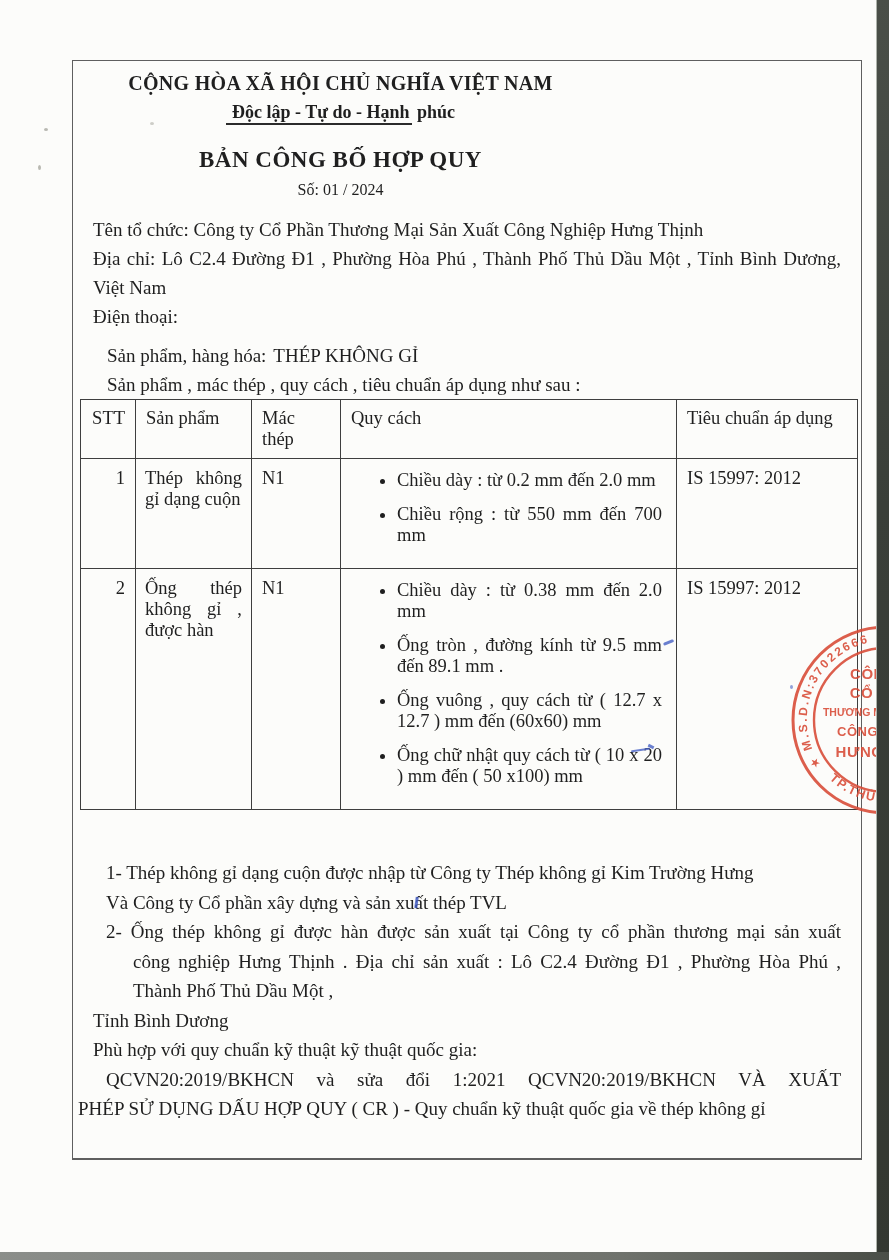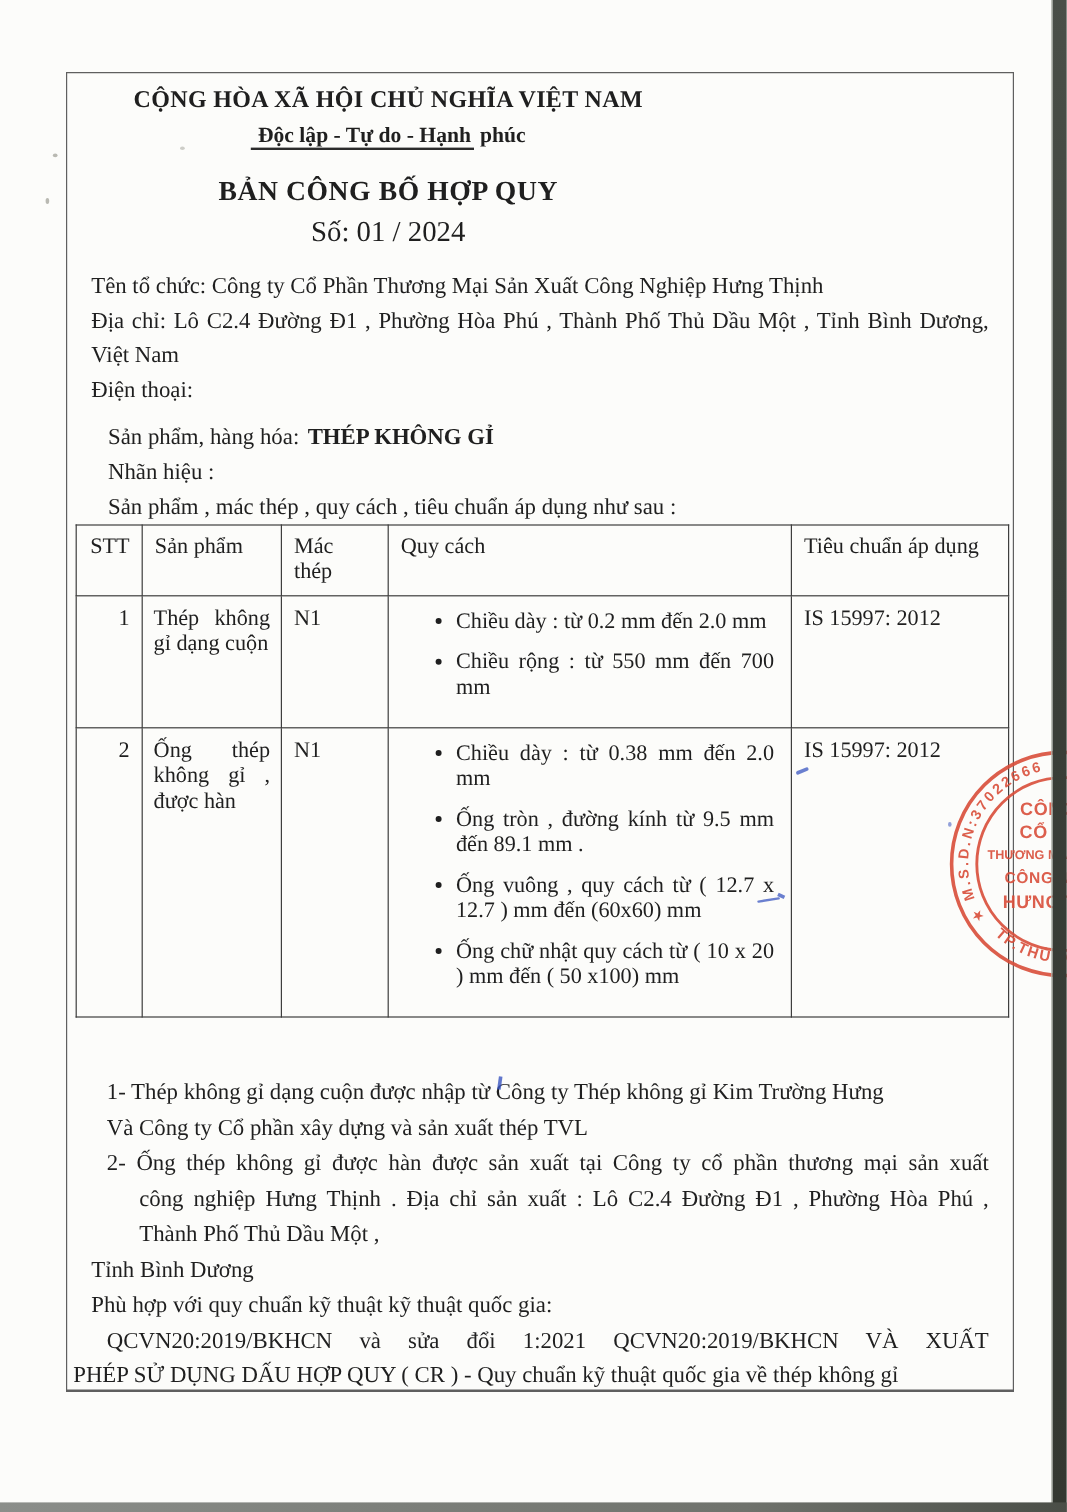--- a/index.html
+++ b/index.html
@@ -4,37 +4,37 @@
 <style>
   * { margin:0; padding:0; box-sizing:border-box; }
   html,body { width:889px; height:1260px; overflow:hidden; }
   body {
     position:relative;
     background:#fcfcfa;
     font-family:"Liberation Serif","DejaVu Serif",serif;
     color:#1f1f1f;
   }
   .border-box {
-    position:absolute; left:55px; top:60px; width:790px; height:1100px;
+    position:absolute; left:72px; top:60px; width:790px; height:1100px;
     border:1.5px solid #5f5f5f; border-bottom-width:2px;
   }
   
   .header-wrap { width:535px; margin-top:11px; text-align:center; }
   .nh-line1 { font-size:20px; font-weight:bold; letter-spacing:.3px; }
   .nh-motto { font-size:18px; font-weight:bold; margin-top:7px;text-align:center; }
   .nh-motto .u { border-bottom:2px solid #2b2b2b; padding:0 3px 1px 6px; }
   .doc-title { width:535px; text-align:center; margin-top:24px;
                font-size:23px; font-weight:bold; letter-spacing:.5px; }
-  .doc-number { width:535px; text-align:center; margin-top:8px; font-size:24px; }
+  .doc-number { width:535px; text-align:center; margin-top:8px; font-size:16px; }
   
   .org { margin:16px 20px 0 20px; width:748px; font-size:19px; line-height:29px; }
   .org .jst { text-align:justify; }
   .ind { padding-left:14px; }
   .mt { margin-top:10px; }
-  .bold { font-weight:bold; }
+  .bold { font-weight:normal; }
   .prod-name { margin-left:7px; }
   
   table { border-collapse:collapse; table-layout:fixed; width:777px;
           margin-left:7px; font-size:18.5px; }
   th, td { border:1.6px solid #3e3e3e; vertical-align:top; font-weight:normal; }
   thead tr { height:44px; }
   tr.r1 { height:98px; }
   tr.r2 { height:232px; }
   th { text-align:left; padding:8px 10px; }
   th.c0, td.c0 { text-align:right; }
@@ -85,21 +85,20 @@
   </div>
 
   <div class="doc-title">BẢN CÔNG BỐ HỢP QUY</div>
   <div class="doc-number">Số: 01 / 2024</div>
 
   <div class="org">
     <div>Tên tổ chức: Công ty Cổ Phần Thương Mại Sản Xuất Công Nghiệp Hưng Thịnh</div>
     <div class="jst">Địa chỉ: Lô C2.4 Đường Đ1 , Phường Hòa Phú , Thành Phố Thủ Dầu Một , Tỉnh Bình Dương, Việt Nam</div>
     <div>Điện thoại:</div>
     <div class="ind mt"><span>Sản phẩm, hàng hóa:</span><span class="bold prod-name">THÉP KHÔNG GỈ</span></div>
-    <div class="ind">Nhãn hiệu :</div>
     <div class="ind">Sản phẩm , mác thép , quy cách , tiêu chuẩn áp dụng như sau :</div>
   </div>
 
   <table>
     <colgroup>
       <col style="width:55px">
         <col style="width:116px">
         <col style="width:89px">
       <col style="width:336px">
         <col style="width:181px">

